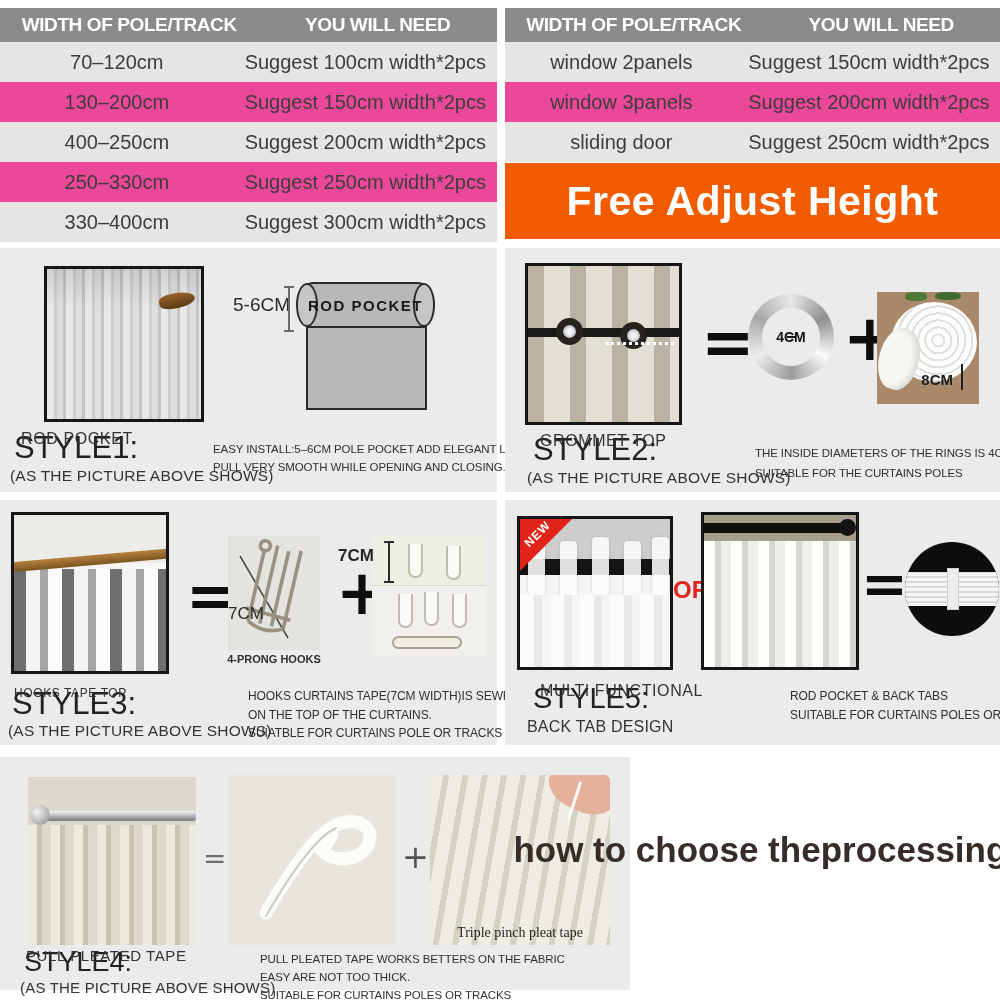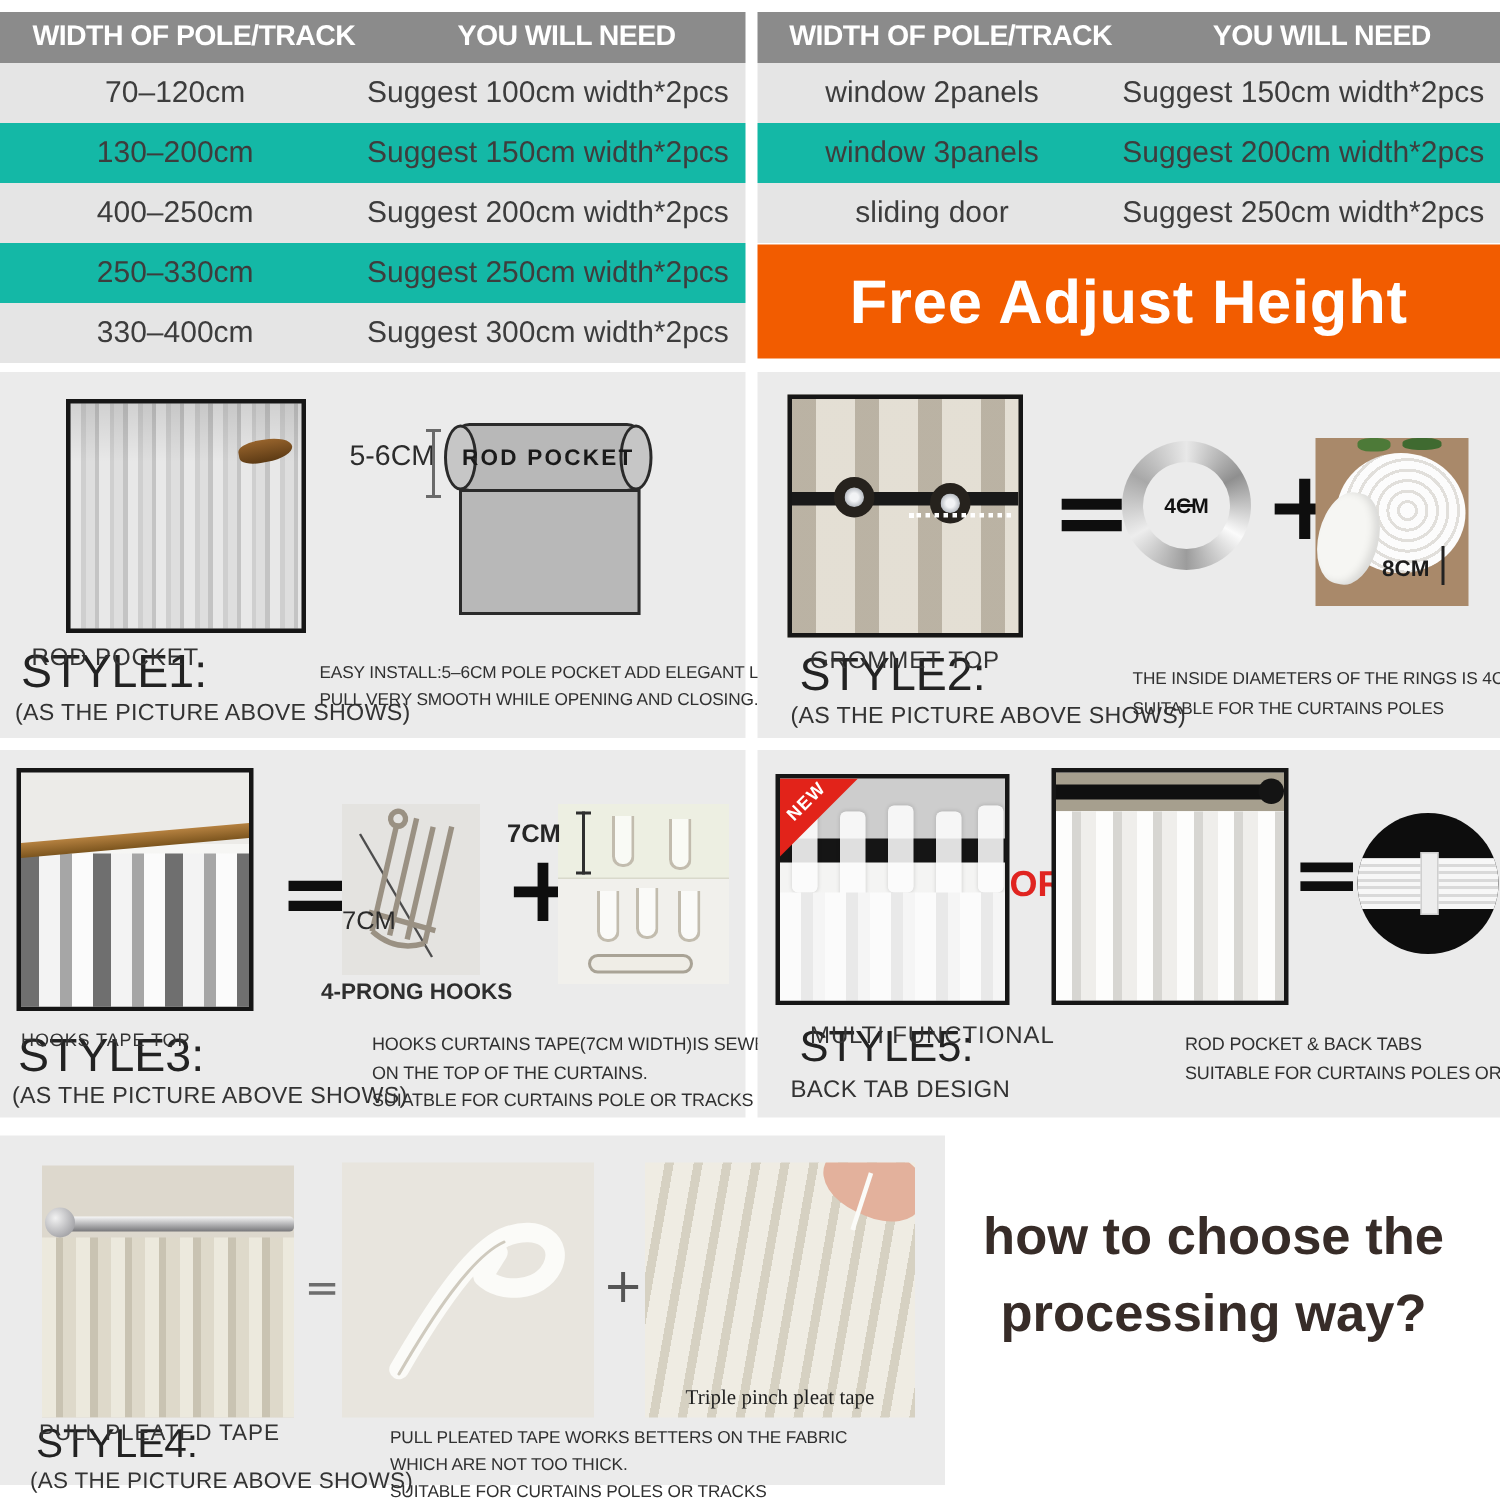--- a/index.html
+++ b/index.html
@@ -15,21 +15,21 @@
   .thead {
     height:34px; background:#8b8b8b; display:grid; grid-template-columns:52% 48%;
     align-items:center;
   }
   .thead span {
     color:#fff; font-weight:bold; font-size:19px; letter-spacing:-0.4px;
     text-align:center; white-space:nowrap;
   }
   .trow { height:40px; display:grid; grid-template-columns:47% 53%; align-items:center; }
   .trow.odd  { background:#e5e5e5; }
-  .trow.even { background:#14b8a6; }
+  .trow.even { background:#ec4899; }
   .trow span { font-size:20px; color:#3d3d3d; text-align:center; white-space:nowrap; }
   .banner {
     position:absolute; left:505px; top:163px; width:495px; height:76px;
     background:#f25c00; display:flex; align-items:center; justify-content:center;
   }
   .banner span { color:#fff; font-weight:bold; font-size:41px; letter-spacing:0.5px; }
 
   
   .panel { position:absolute; background:#ebebeb; }
   #panel-s1 { left:0;     top:248px; width:497px; height:244px; }
@@ -99,21 +99,21 @@
 
   
   .p3-photo { left:11px; top:12px; width:158px; height:162px;
     background:linear-gradient(#ecebe8 0 48px, #f6f6f4 48px); }
   .p3-pole { left:-4px; top:40px; width:110%; height:10px;
     background:linear-gradient(#b58140,#7c551e); transform:rotate(-5deg); }
   .p3-curtain { left:0; top:54px; width:100%; height:108px;
     background:repeating-linear-gradient(90deg,#6f6f6f 0 12px,#f3f3f3 12px 26px,#a6a6a6 26px 34px,#fbfbfb 34px 48px); }
   .hooksimg { left:228px; top:36px; width:92px; height:114px; background:#e4e3e0; }
   .hook-measure { left:228px; top:104px; font-size:17px; color:#2a2a2a; z-index:3; white-space:nowrap; }
-  .hook-caption { left:214px; top:153px; width:120px; text-align:center; font-size:15px;
+  .hook-caption { left:214px; top:153px; width:120px; text-align:center; font-size:11px;
     font-weight:bold; color:#2e2e2e; white-space:nowrap; }
   .tapeimg { left:372px; top:36px; width:114px; height:120px; background:#f1f0ec; }
   .tape-band { left:0; top:0; width:100%; height:50px; background:#edefe2; border-bottom:1px solid #d9d9cb; }
   .tape-vline { left:16px; top:5px; width:2px; height:42px; background:#2f2f2f; }
   .tape-vline::before,.tape-vline::after { content:""; position:absolute; left:-4px; width:10px; height:2px; background:#2f2f2f; }
   .tape-vline::before { top:0; } .tape-vline::after { bottom:0; }
   .uhook { width:15px; height:34px; border:2px solid #c2bcae; border-top:none;
     border-radius:0 0 7px 7px; background:rgba(255,255,255,.65); }
   .uh1 { left:36px; top:8px; } .uh2 { left:74px; top:10px; }
   .uh3 { left:26px; top:58px; } .uh4 { left:52px; top:56px; } .uh5 { left:80px; top:58px; }
@@ -159,21 +159,21 @@
   .p4c-photo { left:430px; top:18px; width:180px; height:170px;
     background:repeating-linear-gradient(100deg,#efece3 0 13px,#d6d1c2 13px 19px); }
   .hand { right:-8px; top:-10px; width:70px; height:46px; background:#e3b19c; border-radius:45%;
     transform:rotate(24deg); }
   .string { right:34px; top:6px; width:3px; height:40px; background:#fbfbf8; transform:rotate(18deg); }
   .p4c-caption { left:0; bottom:4px; width:100%; text-align:center;
     font-family:"Liberation Serif","DejaVu Serif",serif; font-size:14px; color:#1e1e1e; }
 
   
   #question { position:absolute; left:630px; top:757px; width:358px; height:233px;
-    display:flex; flex-direction:column; align-items:center; justify-content:center;
+    display:flex; align-items:center; justify-content:center;
     padding-bottom:46px; }
   #question div { font-size:35px; font-weight:bold; color:#372c28; line-height:1.45; white-space:nowrap; }
 </style>
 </head>
 <body>
 
 <div id="canvas">
 
   <div class="sizetable left">
     <div class="thead">
@@ -383,21 +383,21 @@
       <div class="string"></div>
       <div class="p4c-caption">Triple pinch pleat tape</div>
     </div>
     <div class="style-head" style="left:24px; top:190px;">
       <span class="style-title" style="font-size:27px;">STYLE4:</span>
       <span class="style-sub" style="margin-left:2px; font-size:15px;">PULL PLEATED TAPE</span>
     </div>
     <div class="style-note" style="left:20px; top:222px; font-size:15px;">(AS THE PICTURE ABOVE SHOWS)</div>
     <div class="desc" style="left:260px; top:194px;">
       <div>PULL PLEATED TAPE WORKS BETTERS ON THE FABRIC</div>
-      <div>WHICH ARE NOT TOO THICK.</div>
+      <div>EASY ARE NOT TOO THICK.</div>
       <div>SUITABLE FOR CURTAINS POLES OR TRACKS</div>
     </div>
   </div>
 
   <div id="question">
     <div>how to choose the</div>
     <div>processing way?</div>
   </div>
 
 </div>

